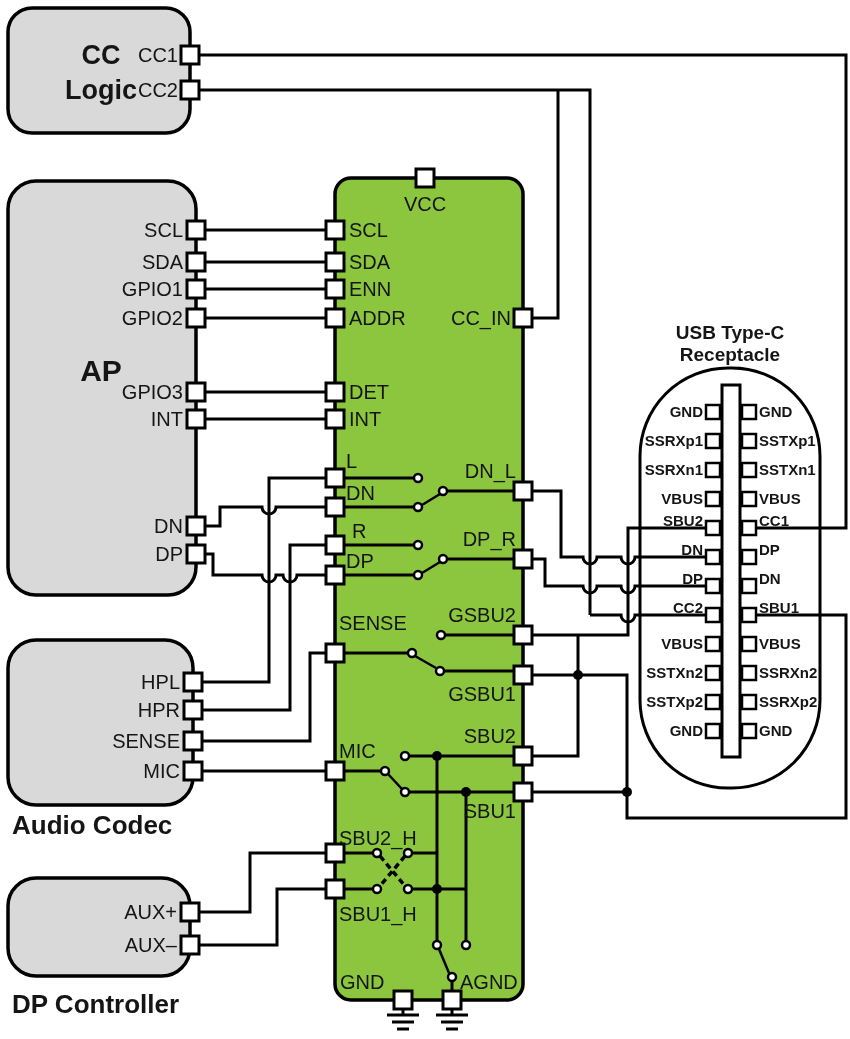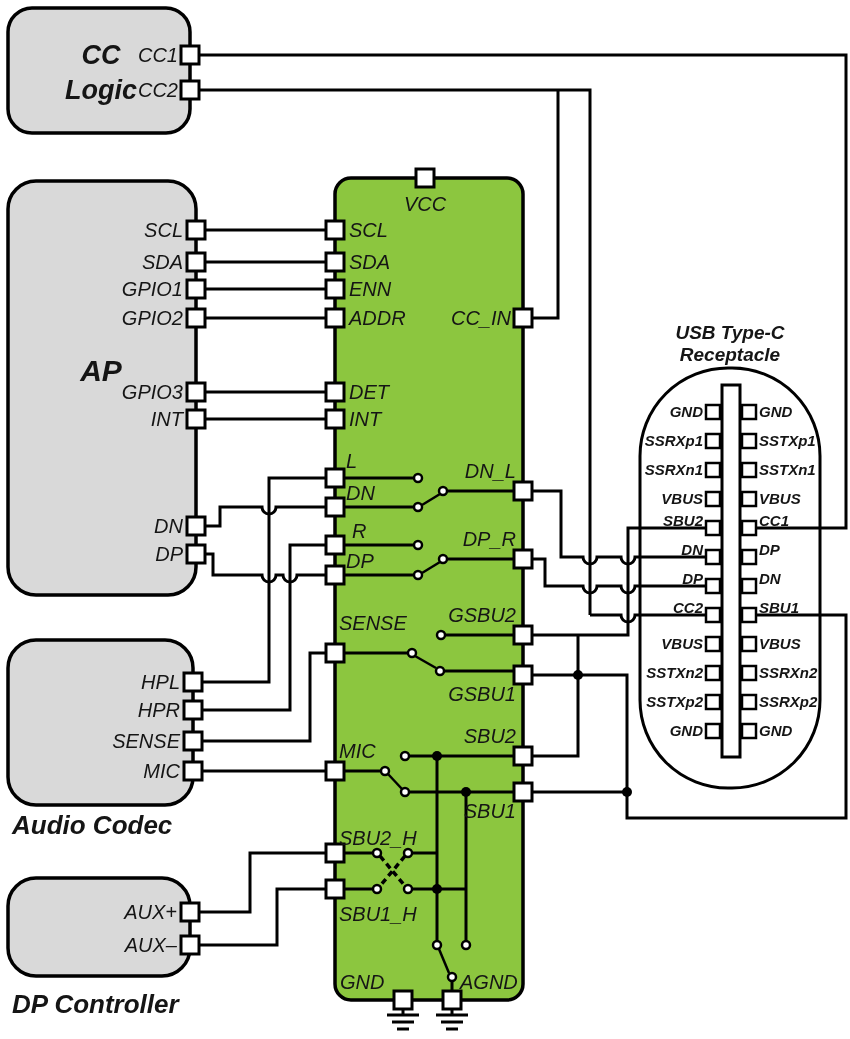--- a/index.html
+++ b/index.html
@@ -1,16 +1,16 @@
 <!DOCTYPE html>
 <html><head>
 <meta charset="utf-8">
 <style>
   html,body{margin:0;padding:0;background:#ffffff;}
-  .stage{position:relative;width:850px;height:1039px;background:#ffffff;overflow:hidden;font-style:italic;}
+  .stage{position:relative;width:850px;height:1039px;background:#ffffff;overflow:hidden;}
   svg{display:block;}
   text{font-family:"Liberation Sans","DejaVu Sans",sans-serif;fill:#151515;}
   .blk{fill:#d9d9d9;stroke:#000;stroke-width:3.5;}
   .mux{fill:#8cc63f;stroke:#000;stroke-width:3.5;}
   .pin{fill:#fff;stroke:#000;stroke-width:3;}
   .rpin{fill:#fff;stroke:#000;stroke-width:2.5;}
   .wire{fill:none;stroke:#000;stroke-width:3;}
   .thin{fill:none;stroke:#000;stroke-width:2.5;}
   .dash{fill:none;stroke:#000;stroke-width:3.5;stroke-dasharray:6 4;}
   .contact{fill:#fff;stroke:#000;stroke-width:2.5;}

